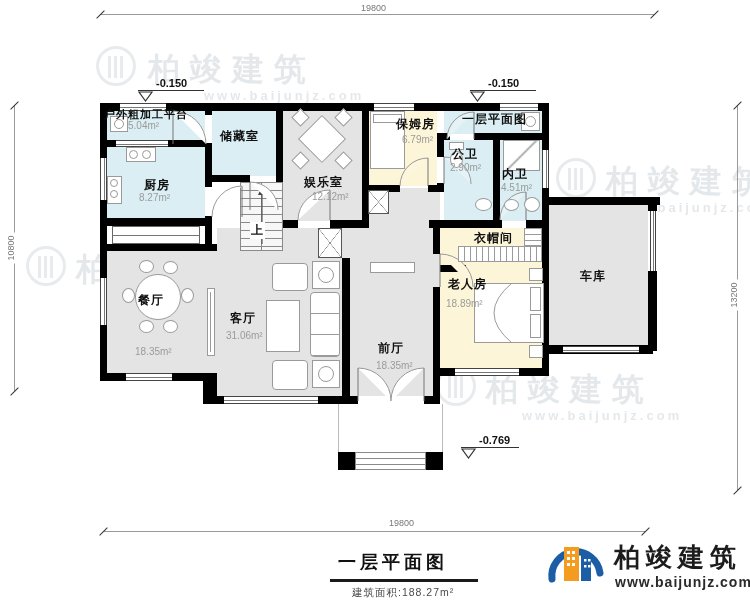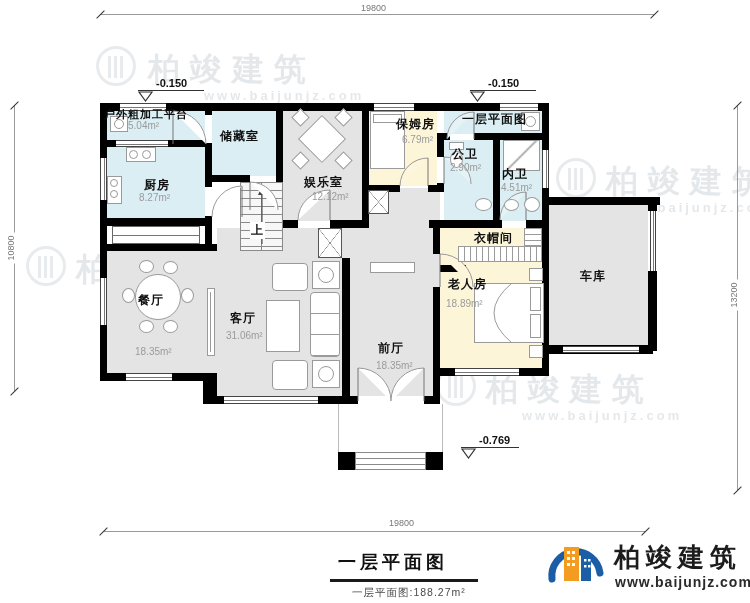--- a/index.html
+++ b/index.html
@@ -355,21 +355,21 @@
   <div class="lbl" style="left:580px;top:268px;">车库</div>
   <div class="lbl" style="left:138px;top:292px;">餐厅</div>
   <div class="area" style="left:135px;top:346px;">18.35m²</div>
   <div class="lbl" style="left:230px;top:310px;">客厅</div>
   <div class="area" style="left:226px;top:330px;">31.06m²</div>
   <div class="lbl" style="left:378px;top:340px;">前厅</div>
   <div class="area" style="left:376px;top:360px;">18.35m²</div>
 
   <div class="title" style="left:338px;top:550px;">一层平面图</div>
   <div class="titleline" style="left:330px;top:579px;width:148px;height:3px;"></div>
-  <div class="areatotal" style="left:352px;top:586px;">一层平面图:188.27m²</div>
+  <div class="areatotal" style="left:352px;top:586px;">建筑面积:188.27m²</div>
 
   <svg class="icon" style="left:544px;top:533px;" width="64" height="64" viewBox="0 0 64 64">
     <path d="M8 46 A24 24 0 1 1 56 40" fill="none" stroke="#1b5ea6" stroke-width="7" stroke-linecap="round"></path>
     <rect x="20" y="14" width="15" height="34" fill="#f49c1f"></rect>
     <rect x="37" y="22" width="10" height="26" fill="#1b5ea6"></rect>
     <rect x="23" y="18" width="3" height="3" fill="#fff"></rect>
       <rect x="28" y="18" width="3" height="3" fill="#fff"></rect>
     <rect x="23" y="24" width="3" height="3" fill="#fff"></rect>
       <rect x="28" y="24" width="3" height="3" fill="#fff"></rect>
     <rect x="23" y="30" width="3" height="3" fill="#fff"></rect>

